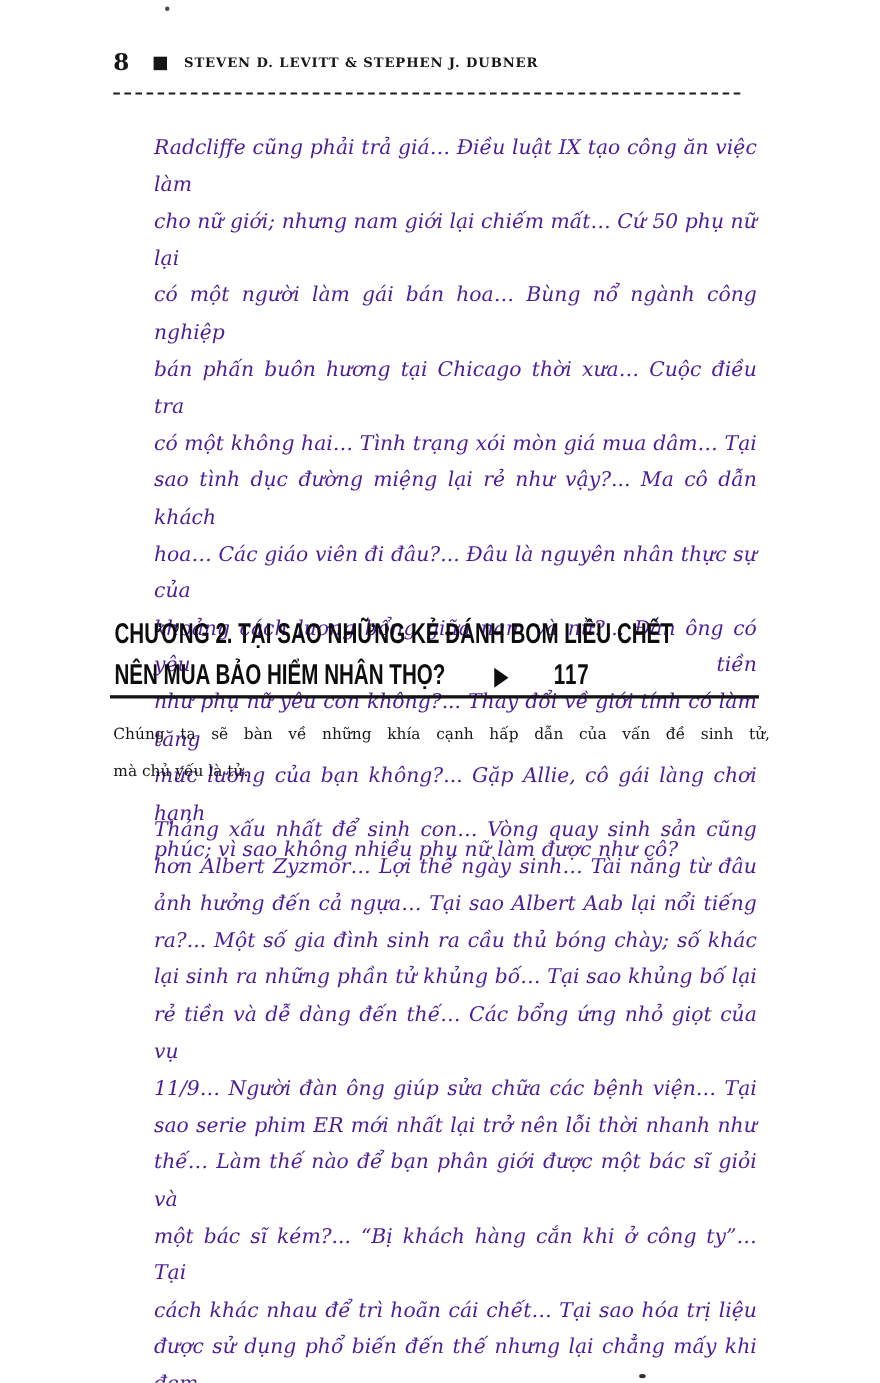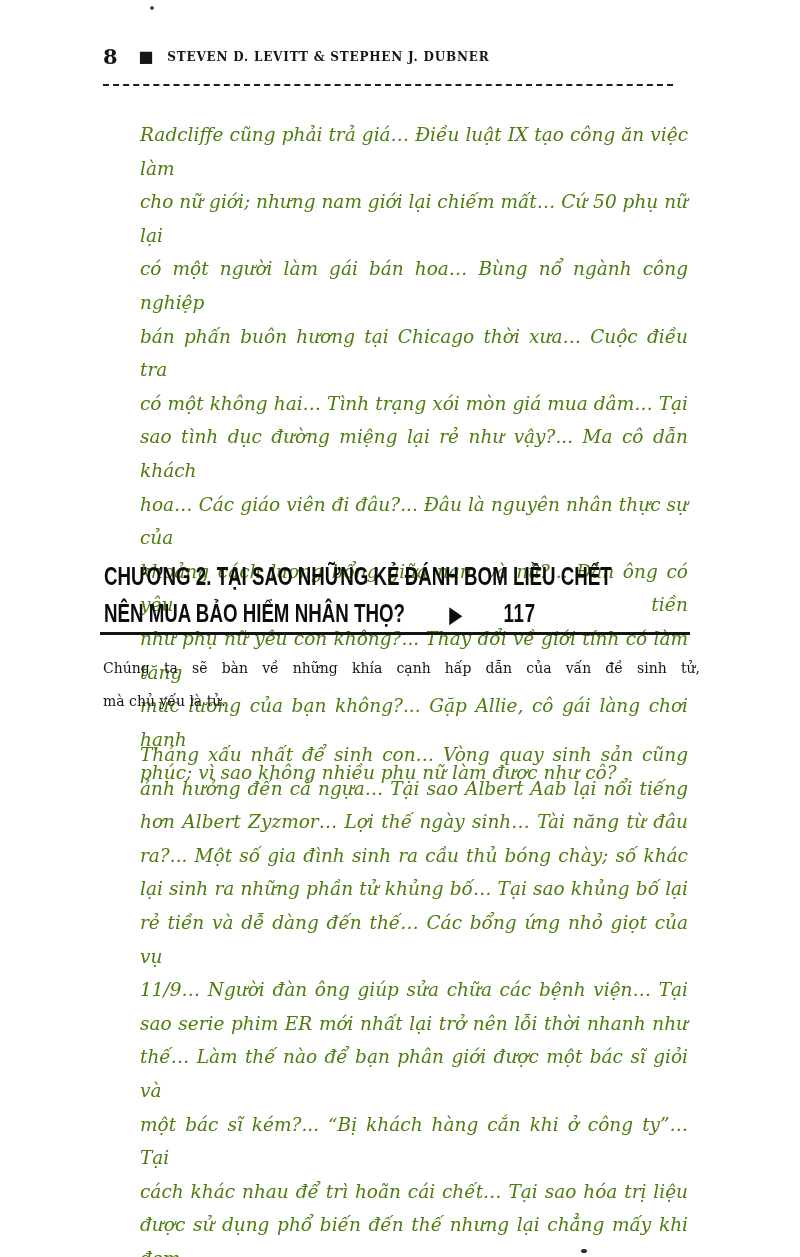--- a/index.html
+++ b/index.html
@@ -26,21 +26,21 @@
   }
   .dashline {
     position: absolute; left: 103px; top: 84px; width: 570px;
     border-top: 2px dashed #1c1c1c;
   }
 
   
   .para-italic {
     position: absolute; left: 140px; width: 548px;
     font-style: italic; font-size: 18.5px; line-height: 33.6px;
-    color: #4d7c0f;
+    color: #4c1d95;
   }
   .p1 { top: 118px; }
   .p2 { top: 738px; }
 
   .tline { text-align: justify; text-align-last: justify; }
   .tline-last { text-align-last: left; }
 
   
   .heading {
     position: absolute; left: 104px; top: 558px; width: 760px;
@@ -109,22 +109,22 @@
 
   <div class="rule"></div>
 
   <section class="intro">
       <div class="tline">Chúng ta sẽ bàn về những khía cạnh hấp dẫn của vấn đề sinh tử,</div>
       <div class="tline tline-last">mà chủ yếu là tử.</div>
     </section>
 
   <section class="para-italic p2">
       <div class="tline">Tháng xấu nhất để sinh con… Vòng quay sinh sản cũng</div>
+      <div class="tline">hơn Albert Zyzmor… Lợi thế ngày sinh… Tài năng từ đâu</div>
       <div class="tline">ảnh hưởng đến cả ngựa… Tại sao Albert Aab lại nổi tiếng</div>
-      <div class="tline">hơn Albert Zyzmor… Lợi thế ngày sinh… Tài năng từ đâu</div>
       <div class="tline">ra?... Một số gia đình sinh ra cầu thủ bóng chày; số khác</div>
       <div class="tline">lại sinh ra những phần tử khủng bố… Tại sao khủng bố lại</div>
       <div class="tline">rẻ tiền và dễ dàng đến thế… Các bổng ứng nhỏ giọt của vụ</div>
       <div class="tline">11/9… Người đàn ông giúp sửa chữa các bệnh viện… Tại</div>
       <div class="tline">sao serie phim ER mới nhất lại trở nên lỗi thời nhanh như</div>
       <div class="tline">thế… Làm thế nào để bạn phân giới được một bác sĩ giỏi và</div>
       <div class="tline">một bác sĩ kém?... “Bị khách hàng cắn khi ở công ty”… Tại</div>
       <div class="tline">cách khác nhau để trì hoãn cái chết… Tại sao hóa trị liệu</div>
       <div class="tline tline-last">được sử dụng phổ biến đến thế nhưng lại chẳng mấy khi đem</div>
     </section>

